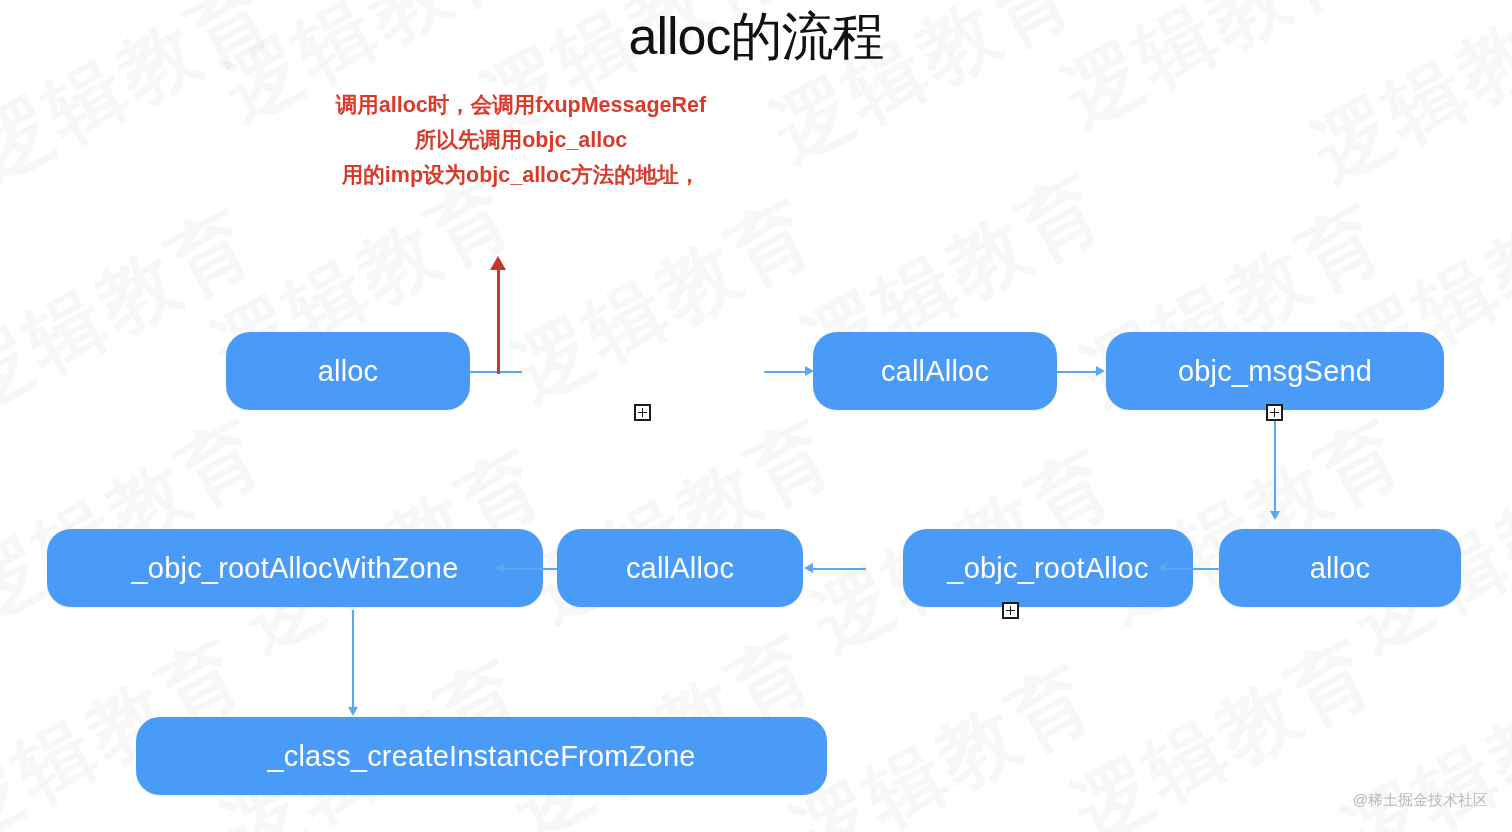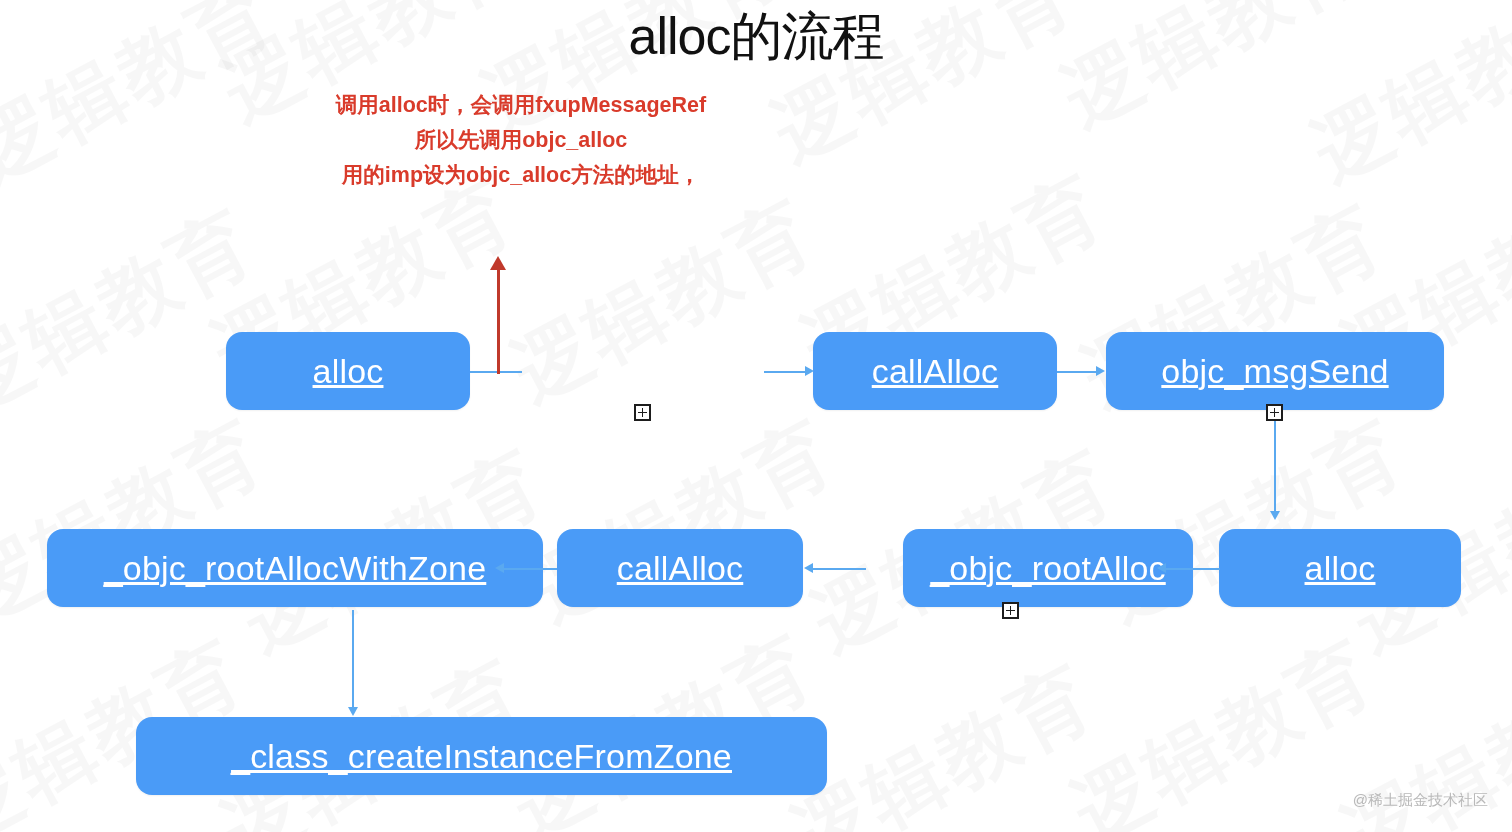--- a/index.html
+++ b/index.html
@@ -65,33 +65,32 @@
     font-weight: 700;
     line-height: 35px;
     font-family: "Liberation Sans", sans-serif;
   }
   #annotation .ln { display: block; }
 
   
   .node {
     position: absolute;
     background: #4A9BF7;
-    border-radius: 16px;
+    border-radius: 24px;
     display: flex;
     align-items: center;
     justify-content: center;
     color: #ffffff;
-    font-size: 34px;
+    font-size: 29px;
     font-weight: 400;
     letter-spacing: 0.2px;
     box-sizing: border-box;
     white-space: nowrap;
     font-family: "Liberation Sans", sans-serif;
     box-shadow: 0 1px 2px rgba(0,0,0,0.06);
-    text-decoration: underline;
   }
 
   
   .expander {
     position: absolute;
     width: 17px;
     height: 17px;
     background: #ffffff;
     border: 2px solid #1d1d1d;
     box-sizing: border-box;

